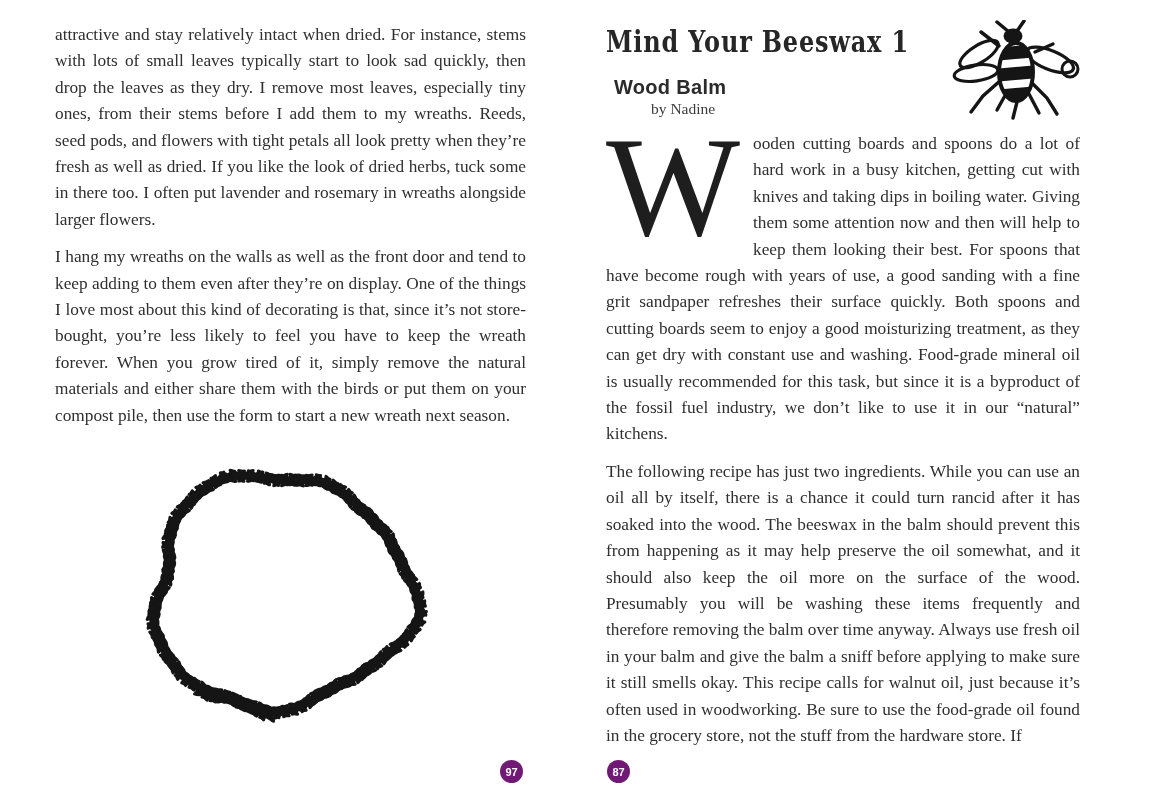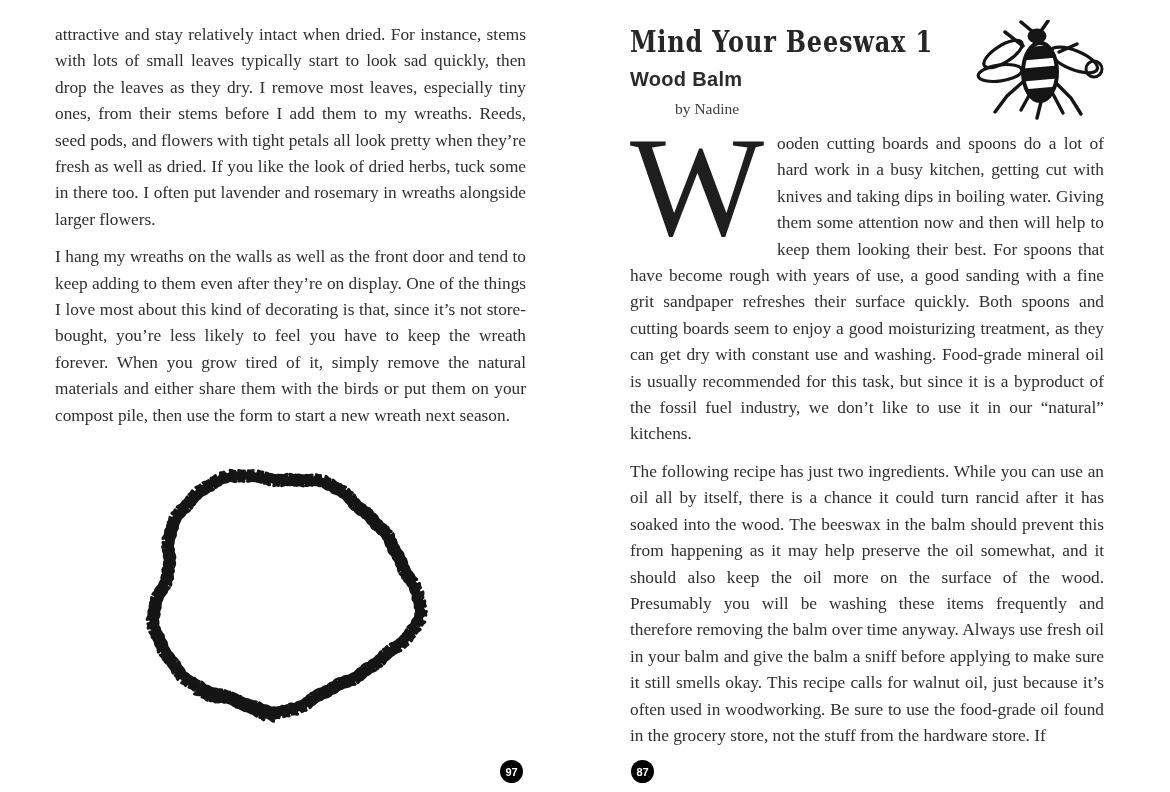--- a/index.html
+++ b/index.html
@@ -4,38 +4,38 @@
 <style>
   html,body{margin:0;padding:0;}
   body{
     width:1170px;height:792px;position:relative;overflow:hidden;
     background:var(--paper,#ffffff);
     color:var(--ink,#2f2f2f);
     font-family:"Liberation Serif", serif;
   }
   .page{position:absolute;top:0;height:792px;}
   .page.left{left:0;width:585px;padding-left:25px;}
-  .page.right{left:585px;width:585px;}
+  .page.right{left:561px;width:585px;}
 
   
   .text-col{position:absolute;font-size:17.3px;line-height:26.4px;}
   .left-col{left:55px;top:22px;width:471px;}
   .right-col{left:45px;top:131px;width:474px;}
   .text-col p{margin:0 0 11px 0;text-align:justify;}
   .text-col p:last-child{margin-bottom:0;}
 
   
   .chapter-title{
     position:absolute;left:45px;top:24px;margin:0;white-space:nowrap;
     font-family:"DejaVu Serif", serif;font-weight:700;font-size:30px;
     letter-spacing:1px;color:#262626;
     transform:scaleX(0.80);transform-origin:left top;
   }
   .recipe-title{
-    position:absolute;left:45px;top:68px;margin:0;
+    position:absolute;left:45px;top:68px;margin:8px;
     font-family:"Liberation Sans", sans-serif;font-weight:700;font-size:20px;
     letter-spacing:0.3px;color:#2b2b2b;
   }
   .byline{
     position:absolute;left:45px;top:100px;font-size:15.5px;color:#3c3c3c;margin-left:45px;
   }
 
   
   .dropcap{
     float:left;
@@ -47,21 +47,21 @@
   }
 
   
   .wreath-wrap{position:absolute;left:122px;top:448px;width:322px;height:296px;}
   .bee-wrap{position:absolute;left:390px;top:20px;width:132px;height:100px;}
   svg{display:block;width:100%;height:100%;}
 
   
   .page-num{
     position:absolute;top:760px;width:23px;height:23px;border-radius:50%;
-    background:#000000;color:#fff;
+    background:#701a75;color:#fff;
     font-family:"Liberation Sans", sans-serif;font-weight:700;font-size:11px;
     display:flex;align-items:center;justify-content:center;
   }
   .page-num.left-num{left:500px;}
   .page-num.right-num{left:46px;}
 </style>
 </head>
 <body style="--ink: #2f2f2f; --paper: #ffffff;">
 
 <section class="page left">

